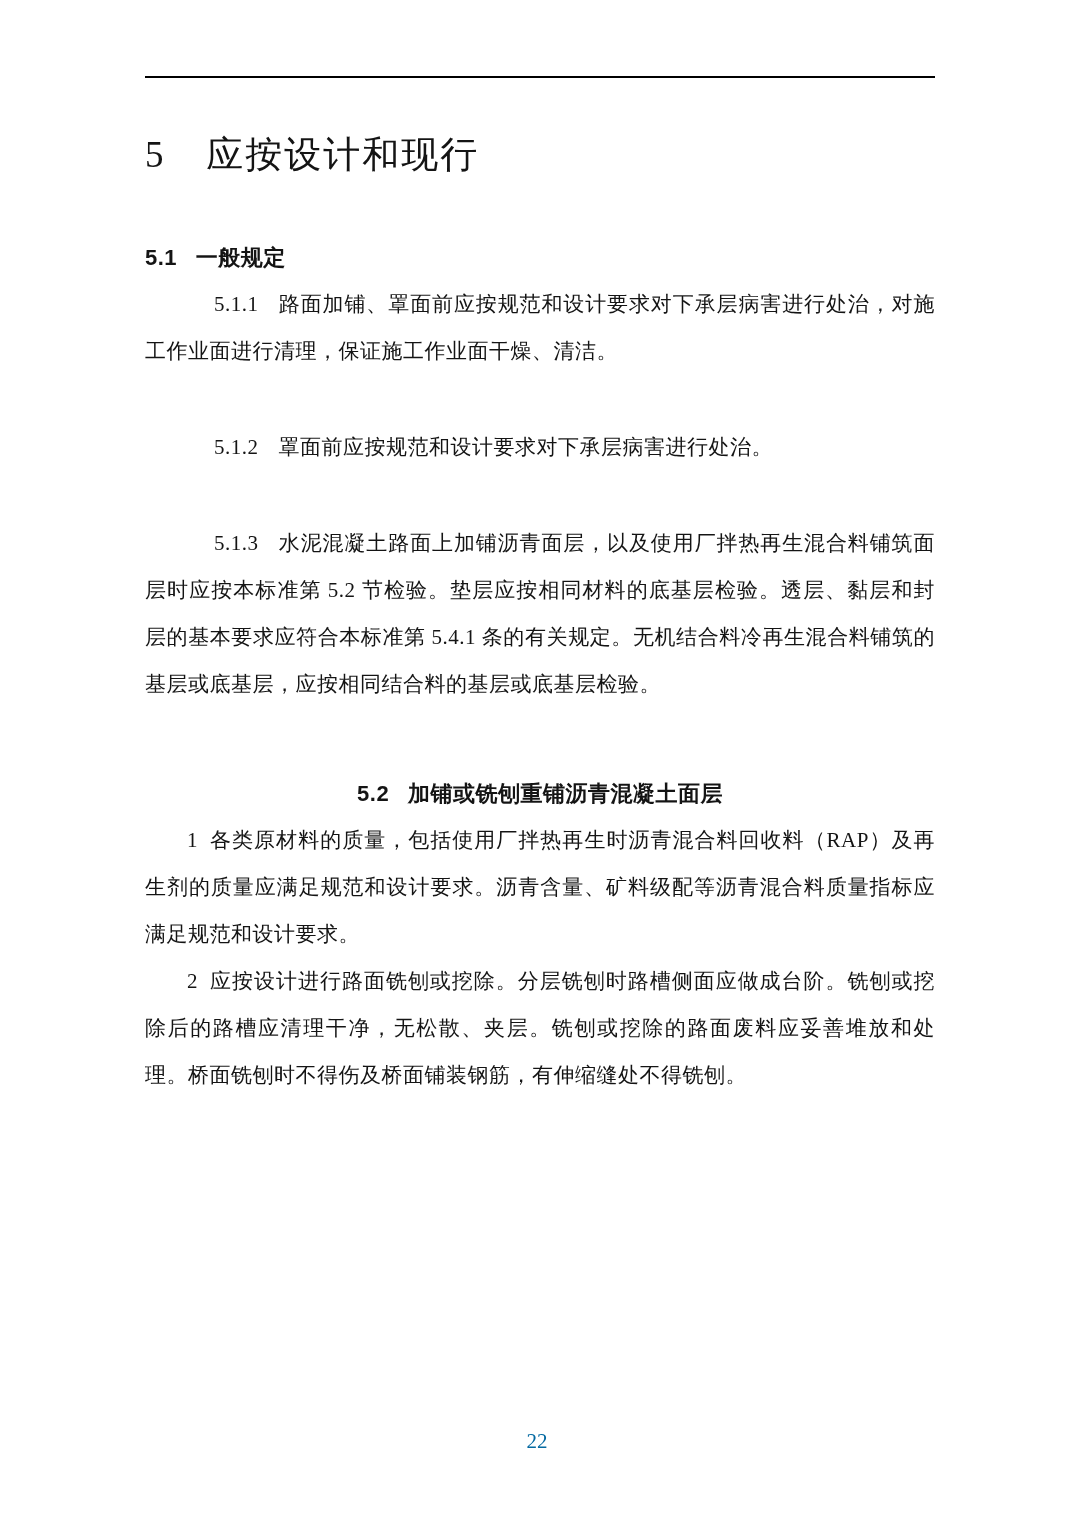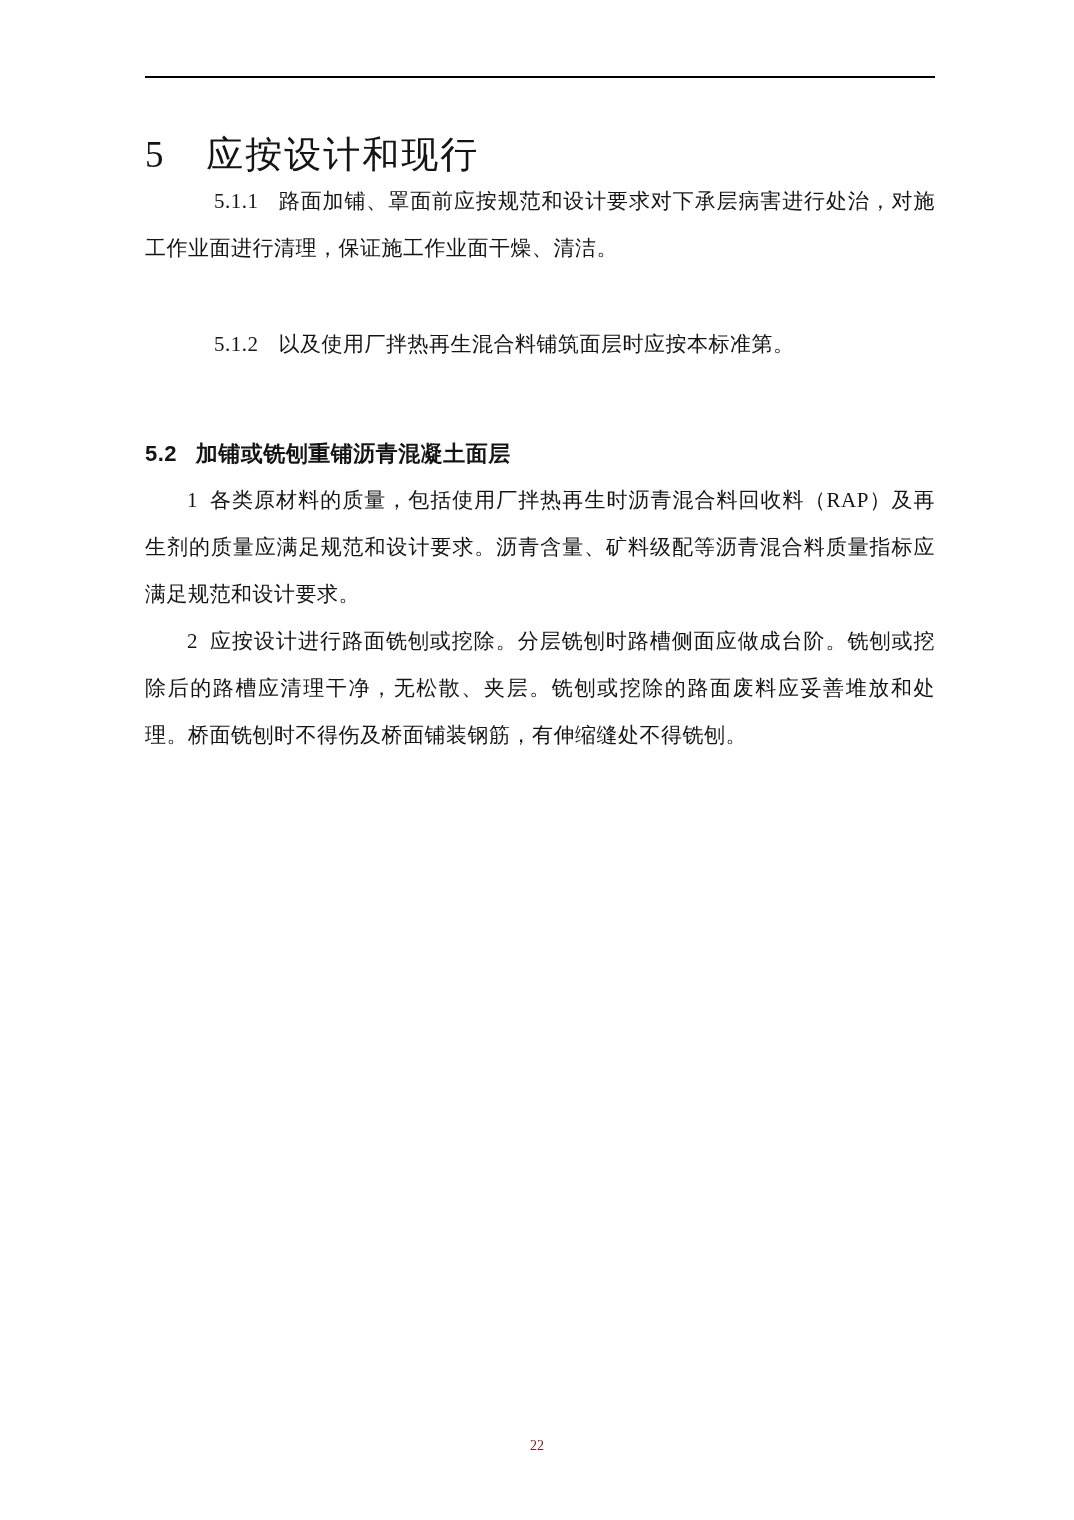--- a/index.html
+++ b/index.html
@@ -37,55 +37,57 @@
   .chapter-num { margin-right: 1.1em; }
   .section-heading {
     font-family: "Liberation Sans", "DejaVu Sans", sans-serif;
     font-weight: bold;
     font-size: 22px;
     line-height: 47px;
     letter-spacing: 0.5px;
   }
   .sec-num { margin-right: 0.85em; }
   .heading-5-1 { margin-top: 56px; }
-  .heading-5-2 { margin-top: 62px; }
+  .heading-5-2 { margin-top: 62px; text-align: center; }
   .clause, .item {
     font-size: 21px;
     line-height: 47px;
     text-align: justify;
     letter-spacing: 0.5px;
   }
   .clause { text-indent: 1em; }
   .item { text-indent: 2em; }
   .clause-num { margin-right: 0.95em; margin-left: 48px; }
   .item-num { margin-right: 0.55em; }
   .gap-below { margin-bottom: 49px; }
   .page-footer {
     position: absolute;
     bottom: 66px; left: 0;
     width: 100%;
     text-align: center;
-    font-size: 14px;
-    color: #7f1d1d;
+    font-size: 21px;
+    color: #0369a1;
   }
 </style>
 </head>
 <body>
 
 <div class="page">
 
   <div class="header-rule"></div>
 
   <h1 class="chapter-title"><span class="chapter-num">5</span><span>应按设计和现行</span></h1>
 
+  <h2 class="section-heading heading-5-1"><span class="sec-num">5.1</span><span>一般规定</span></h2>
 
   <p class="clause gap-below"><span class="clause-num">5.1.1</span><span>路面加铺、罩面前应按规范和设计要求对下承层病害进行处治，对施工作业面进行清理，保证施工作业面干燥、清洁。</span></p>
 
-  <p class="clause gap-below"><span class="clause-num">5.1.2</span><span>以及使用厂拌热再生混合料铺筑面层时应按本标准第。</span></p>
+  <p class="clause gap-below"><span class="clause-num">5.1.2</span><span>罩面前应按规范和设计要求对下承层病害进行处治。</span></p>
 
+  <p class="clause"><span class="clause-num">5.1.3</span><span>水泥混凝土路面上加铺沥青面层，以及使用厂拌热再生混合料铺筑面层时应按本标准第 5.2 节检验。垫层应按相同材料的底基层检验。透层、黏层和封层的基本要求应符合本标准第 5.4.1 条的有关规定。无机结合料冷再生混合料铺筑的基层或底基层，应按相同结合料的基层或底基层检验。</span></p>
 
   <h2 class="section-heading heading-5-2"><span class="sec-num">5.2</span><span>加铺或铣刨重铺沥青混凝土面层</span></h2>
 
 
   <p class="item"><span class="item-num">1</span><span>各类原材料的质量，包括使用厂拌热再生时沥青混合料回收料（RAP）及再生剂的质量应满足规范和设计要求。沥青含量、矿料级配等沥青混合料质量指标应满足规范和设计要求。</span></p>
 
   <p class="item"><span class="item-num">2</span><span>应按设计进行路面铣刨或挖除。分层铣刨时路槽侧面应做成台阶。铣刨或挖除后的路槽应清理干净，无松散、夹层。铣刨或挖除的路面废料应妥善堆放和处理。桥面铣刨时不得伤及桥面铺装钢筋，有伸缩缝处不得铣刨。</span></p>
 
 
 

